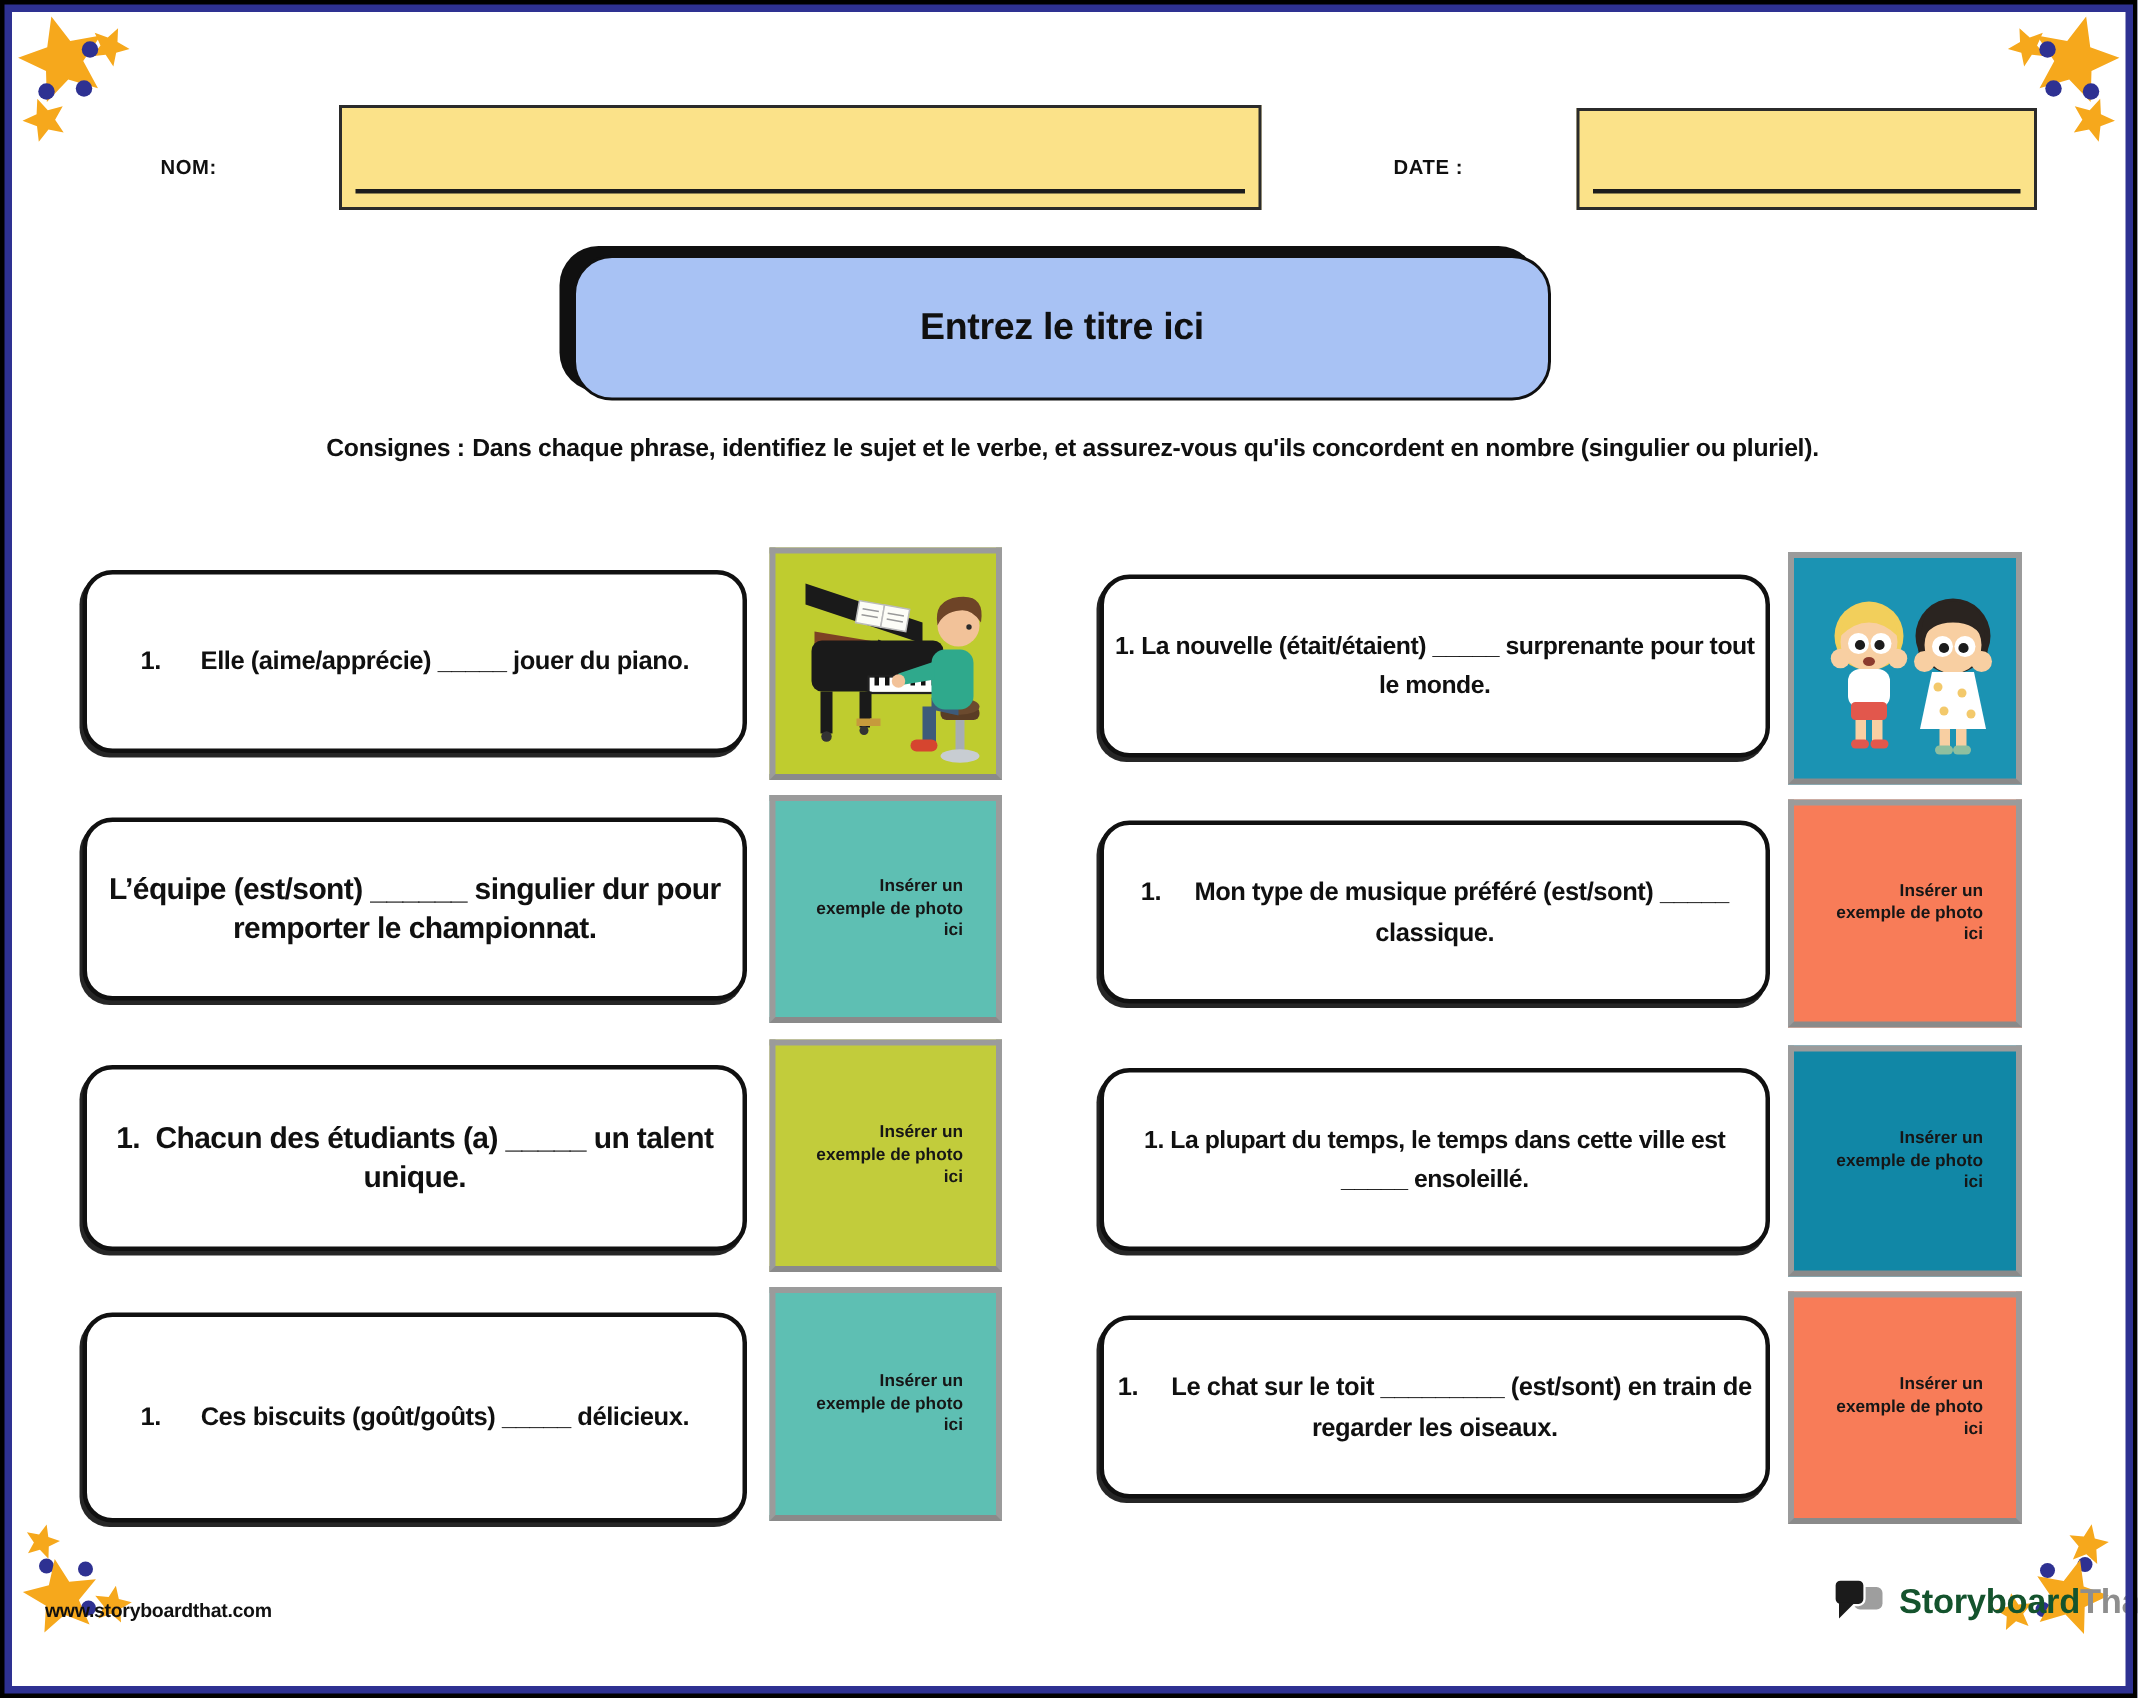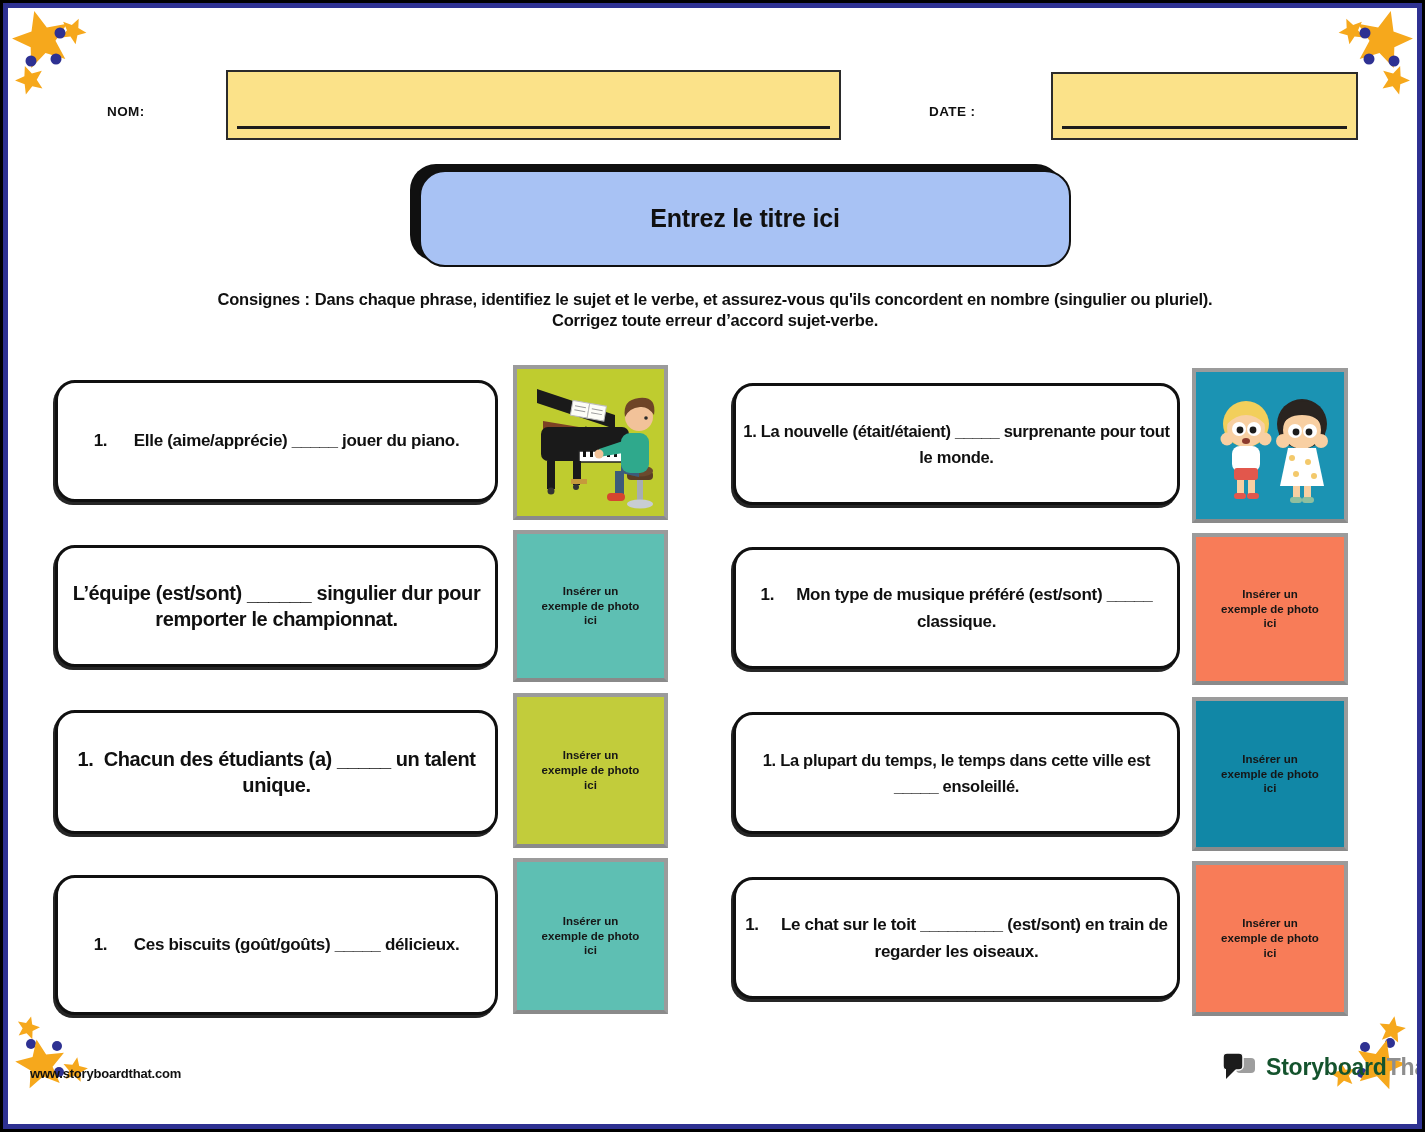--- a/index.html
+++ b/index.html
@@ -23,21 +23,21 @@
   }
   .yfield {
     position:absolute; background:#FBE289; border:2.5px solid #2b2b2b;
   }
   .field-line {
     position:absolute; left:9px; right:9px; bottom:9px; height:3px; background:#1c1c1c;
   }
 
   
   .title-box {
-    position:absolute; left:419px; top:170px; width:652px; height:97px;
+    position:absolute; left:382px; top:170px; width:652px; height:97px;
     background:#A8C2F4; border:2.5px solid #101010; border-radius:26px;
     box-shadow:-9px -6px 0 0 #101010;
     display:flex; align-items:center; justify-content:center;
   }
   .title-text { font-size:25px; font-weight:700; letter-spacing:-0.2px; }
 
   
   .instructions {
     position:absolute; left:140px; top:289px; width:1150px;
     text-align:center; font-size:16.5px; font-weight:700; line-height:21px;
@@ -52,21 +52,21 @@
     box-shadow:-2px 3px 0 rgba(0,0,0,0.85);
     display:flex; align-items:center; justify-content:center;
     text-align:center; padding:0 6px;
   }
   .stext { font-size:16.5px; font-weight:700; line-height:1.6; letter-spacing:-0.3px; width:100%; }
   .big .stext { font-size:20px; line-height:1.32; letter-spacing:-0.4px; }
 
   
   .pbox {
     position:absolute; border:4px solid #9B9B9B; border-bottom-color:#8a8a8a;
-    display:flex; align-items:center; justify-content:center; text-align:center;
+    display:flex; align-items:center; justify-content:center; text-align:right;
     overflow:hidden;
   }
   .ptext { font-size:11.5px; font-weight:700; line-height:1.3; padding:0 22px; color:#161616; }
   .bg-teal  { background:#5EBFB3; }
   .bg-olive { background:#C2CC3B; }
   .bg-dteal { background:#1187A6; }
   .bg-coral { background:#F87C58; }
   .pbox svg { display:block; }
 
   
@@ -141,21 +141,20 @@
 </div>
 
 <div class="title-box">
   <span class="title-text">Entrez le titre ici</span>
 </div>
 
 <div class="instructions">
   <div>
     <span class="ins-label">Consignes :</span><span>Dans chaque phrase, identifiez le sujet et le verbe, et assurez-vous qu'ils concordent en nombre (singulier ou pluriel).</span>
   </div>
-  <div>Corrigez toute erreur d’accord sujet-verbe.</div>
 </div>
 
 <div class="sbox" style="left:55px;top:380px;width:443px;height:122px">
   <div class="stext" style="font-size:17px">1.&nbsp;&nbsp;&nbsp;&nbsp;&nbsp;&nbsp;Elle (aime/apprécie) _____ jouer du piano.</div>
 </div>
 <div class="sbox big" style="left:55px;top:545px;width:443px;height:122px">
   <div class="stext">L’équipe (est/sont) ______ singulier dur pour remporter le championnat.</div>
 </div>
 <div class="sbox big" style="left:55px;top:710px;width:443px;height:124px">
   <div class="stext">1.&nbsp;&nbsp;Chacun des étudiants (a) _____ un talent unique.</div>

